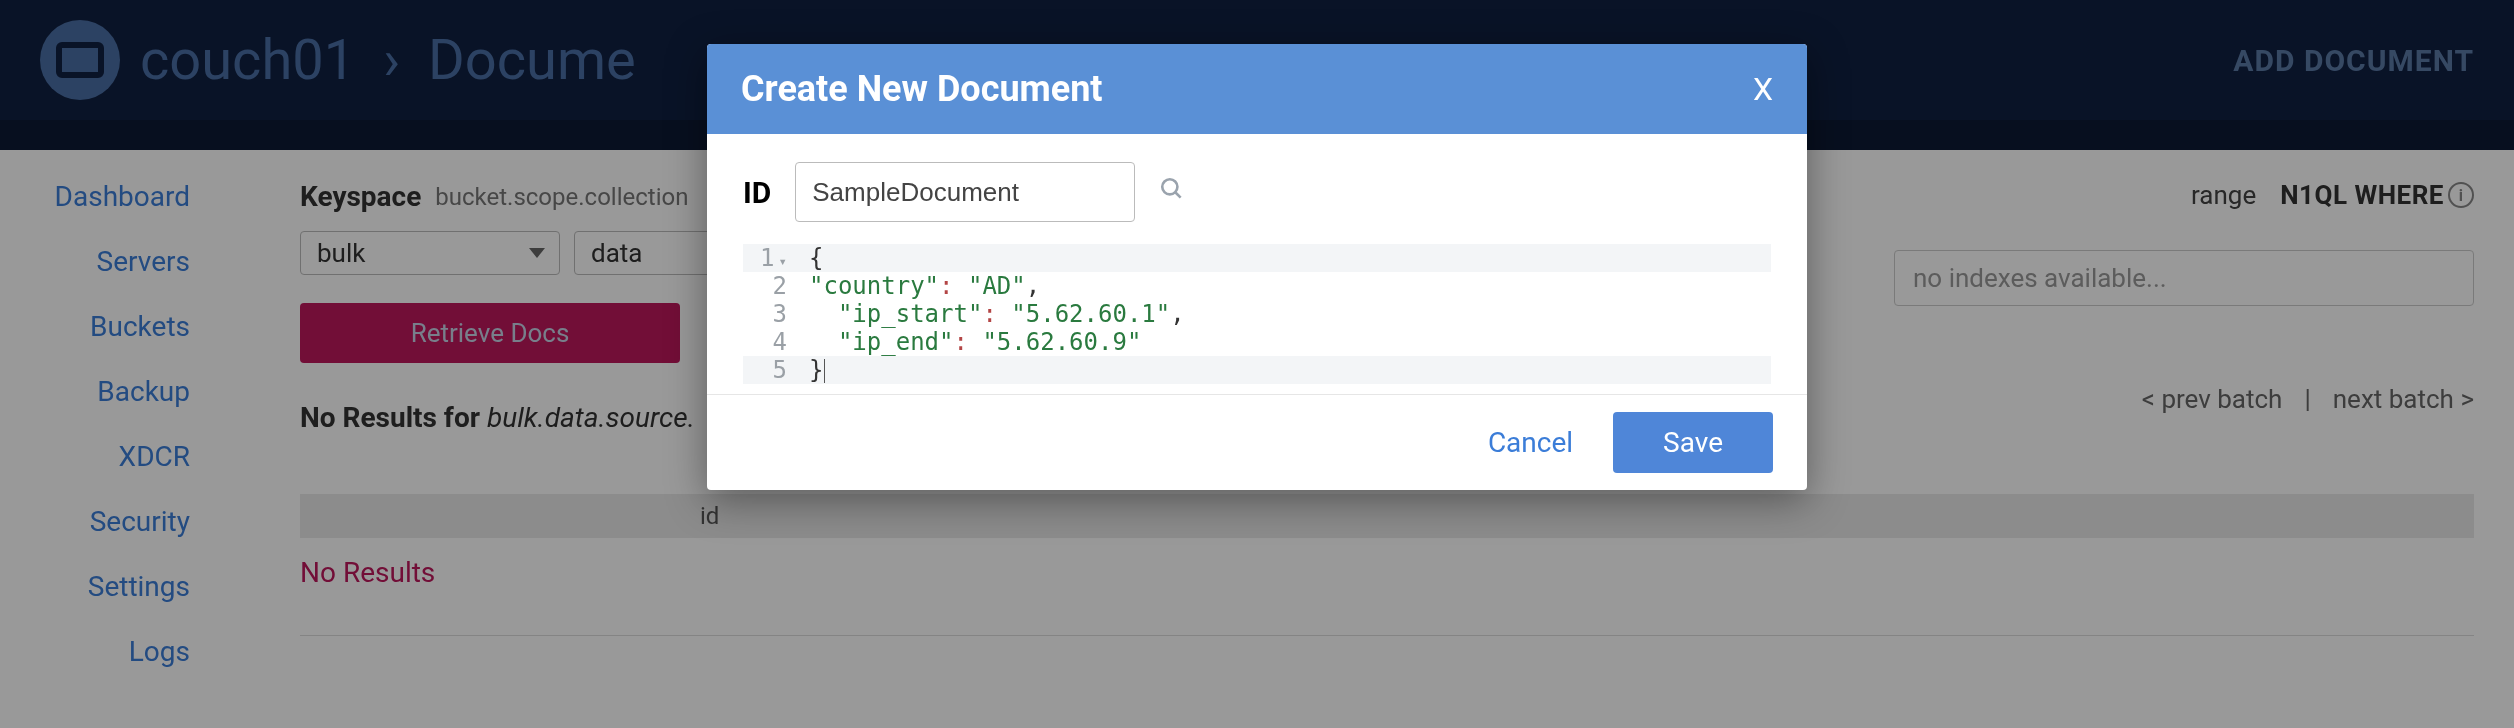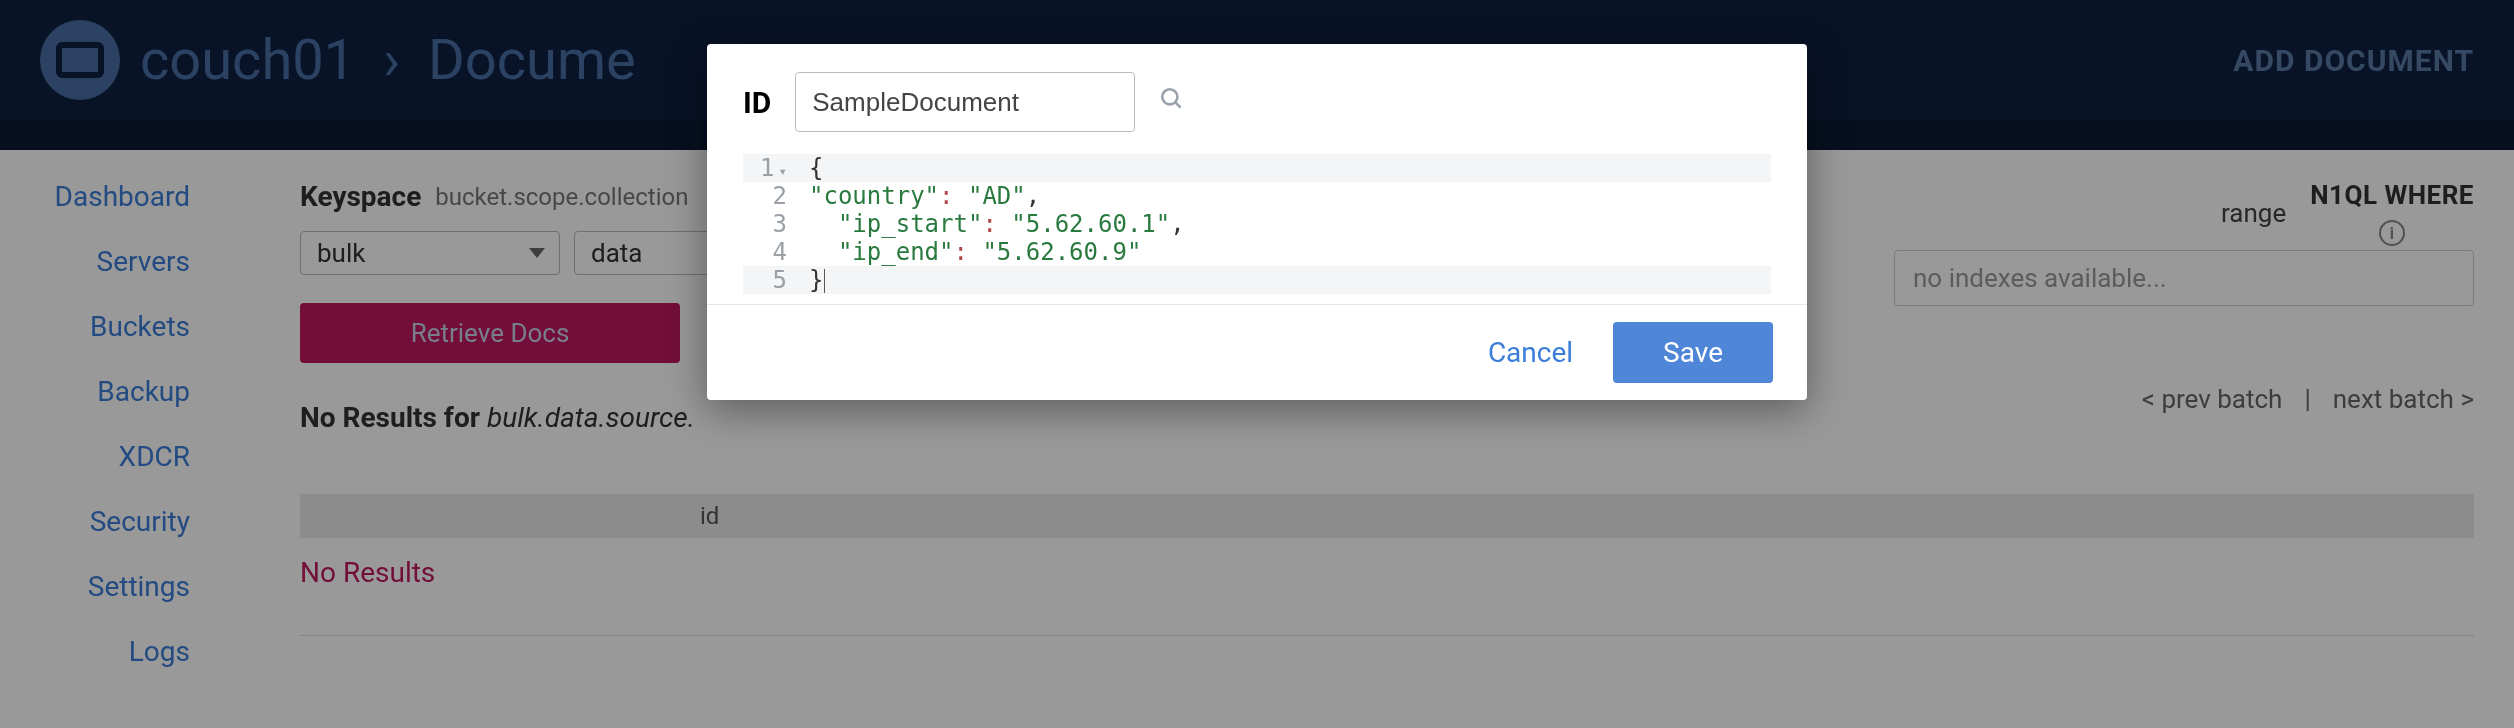--- a/index.html
+++ b/index.html
@@ -111,21 +111,21 @@
     font-size: 28px; font-weight: 700; color: #333;
   }
   .no-results-line .italic { font-style: italic; font-weight: 400; }
   .right-controls {
     position: absolute;
     top: 30px; right: 40px;
     display: flex; align-items: center; gap: 24px;
     font-size: 26px;
   }
   .range-label { color: #444; }
-  .n1ql-label { color: #333; font-weight: 700; letter-spacing: 0.5px; display:flex; align-items:center; gap:10px;flex-direction:column;}
+  .n1ql-label { color: #333; font-weight: 700; letter-spacing: 0.5px; display:flex; align-items:center; gap:4px;}
   .info-circle {
     width: 26px; height: 26px; border: 2px solid #888; border-radius: 50%;
     display: inline-flex; align-items: center; justify-content: center;
     font-size: 16px; color: #888;
   }
   .no-indexes {
     height: 56px; width: 580px;
     border: 1px solid #ccc; border-radius: 4px;
     display: flex; align-items: center; padding: 0 18px;
     color: #999; font-size: 26px;
@@ -294,20 +294,24 @@
       <div class="result-table-head">
         <span>id</span>
       </div>
       <div class="no-results-red">No Results</div>
       <div class="thin-rule"></div>
     </div>
   </div>
 
   <div class="overlay">
     <div class="dialog">
+      <div class="dialog-header">
+        <span>Create New Document</span>
+        <span class="close">X</span>
+      </div>
       <div class="dialog-body">
         <div class="id-row">
           <span class="id-label">ID</span>
           <input class="id-input" value="SampleDocument" style="">
           <span class="search-icon">
             <svg width="26" height="26" viewBox="0 0 24 24" fill="none" stroke="#9aa3ad" stroke-width="2.4">
               <circle cx="10" cy="10" r="7"></circle>
                 <line x1="20" y1="20" x2="15" y2="15"></line>
             </svg>
           </span>

